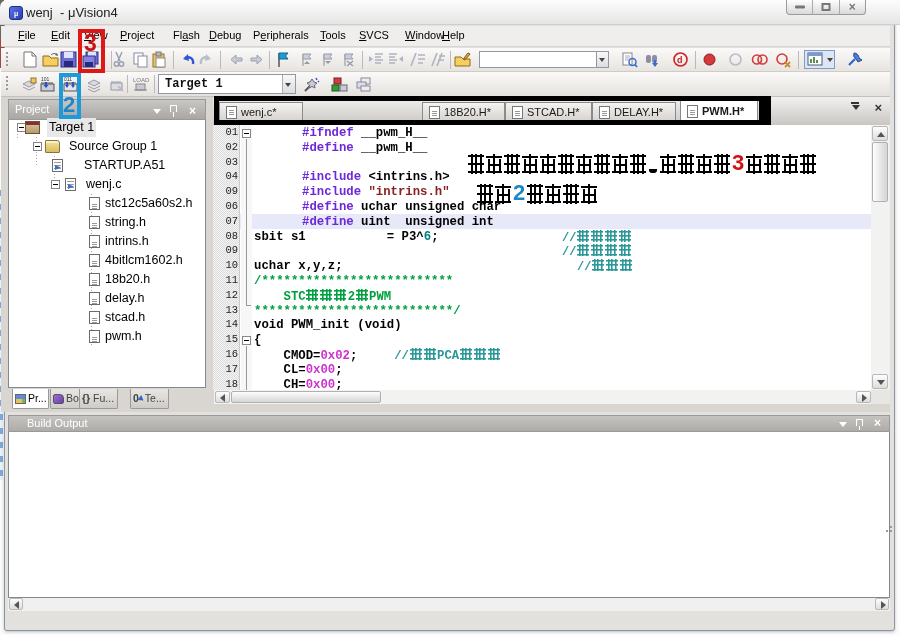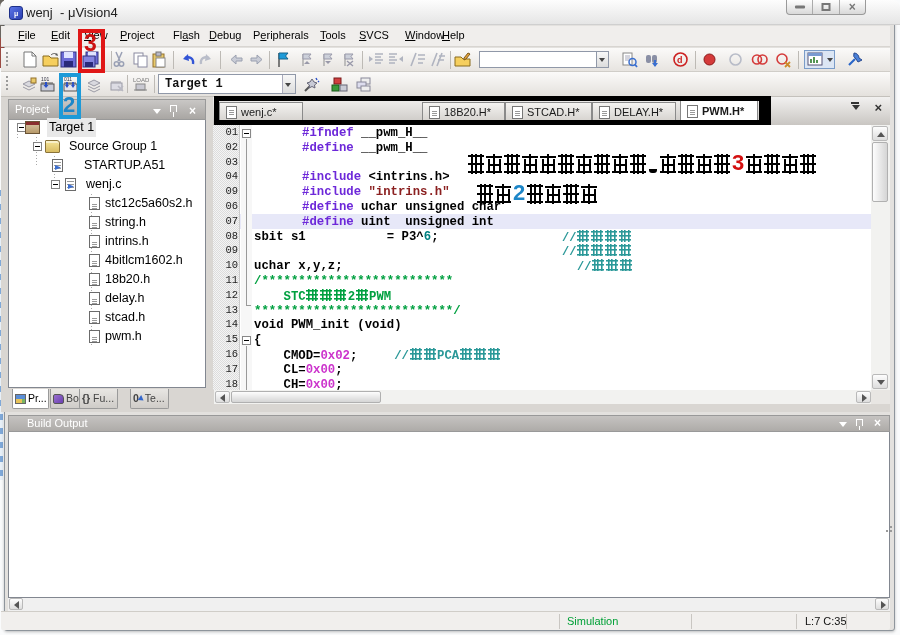--- a/index.html
+++ b/index.html
@@ -521,28 +521,20 @@
   <div id="bohdr">Build Output<span style="position:absolute;right:42px;top:6px;width:0;height:0;border-left:4px solid transparent;border-right:4px solid transparent;border-top:5px solid #fff"></span><span style="position:absolute;right:26px;top:3px;width:7px;height:7px;border:1.5px solid #fff;border-bottom:none"></span><span style="position:absolute;right:29px;top:10px;width:1.5px;height:4px;background:#fff"></span><span style="position:absolute;right:8px;top:0px;font-size:12px;font-weight:bold">×</span></div>
   <div id="bobody"></div>
   <div id="bohs">
     <div class="sbtn" style="left:1px;top:0px;width:14px;height:12px">
         <i class="arr" style="left:4px;top:2px;border-top:4px solid transparent;border-bottom:4px solid transparent;border-right:5px solid #555"></i>
       </div>
     <div class="sbtn" style="left:867px;top:0px;width:14px;height:12px">
         <i class="arr" style="left:5px;top:2px;border-top:4px solid transparent;border-bottom:4px solid transparent;border-left:5px solid #555"></i>
       </div>
   </div>
-  <div id="status">
-    <span style="position:absolute;left:566px;top:3px;color:#00a036">Simulation</span>
-    <span style="position:absolute;left:804px;top:3px;color:#111">L:7 C:35</span>
-    <div class="svert" style="left:558px"></div>
-    <div class="svert" style="left:690px"></div>
-    <div class="svert" style="left:795px"></div>
-    <div class="svert" style="left:845px"></div>
-  </div>
   <div style="position:absolute;right:7px;bottom:6px;width:10px;height:10px;background:
     radial-gradient(circle at 8px 8px,#9a9a9a 1.2px,transparent 1.5px),
     radial-gradient(circle at 8px 4px,#9a9a9a 1.2px,transparent 1.5px),
     radial-gradient(circle at 4px 8px,#9a9a9a 1.2px,transparent 1.5px)"></div>
   <div id="ann-red"></div>
   <div id="ann-3">3</div>
   <div id="ann-blue"></div>
   <div id="ann-2">2</div>
   <div id="ann-black"></div>
 </div>

